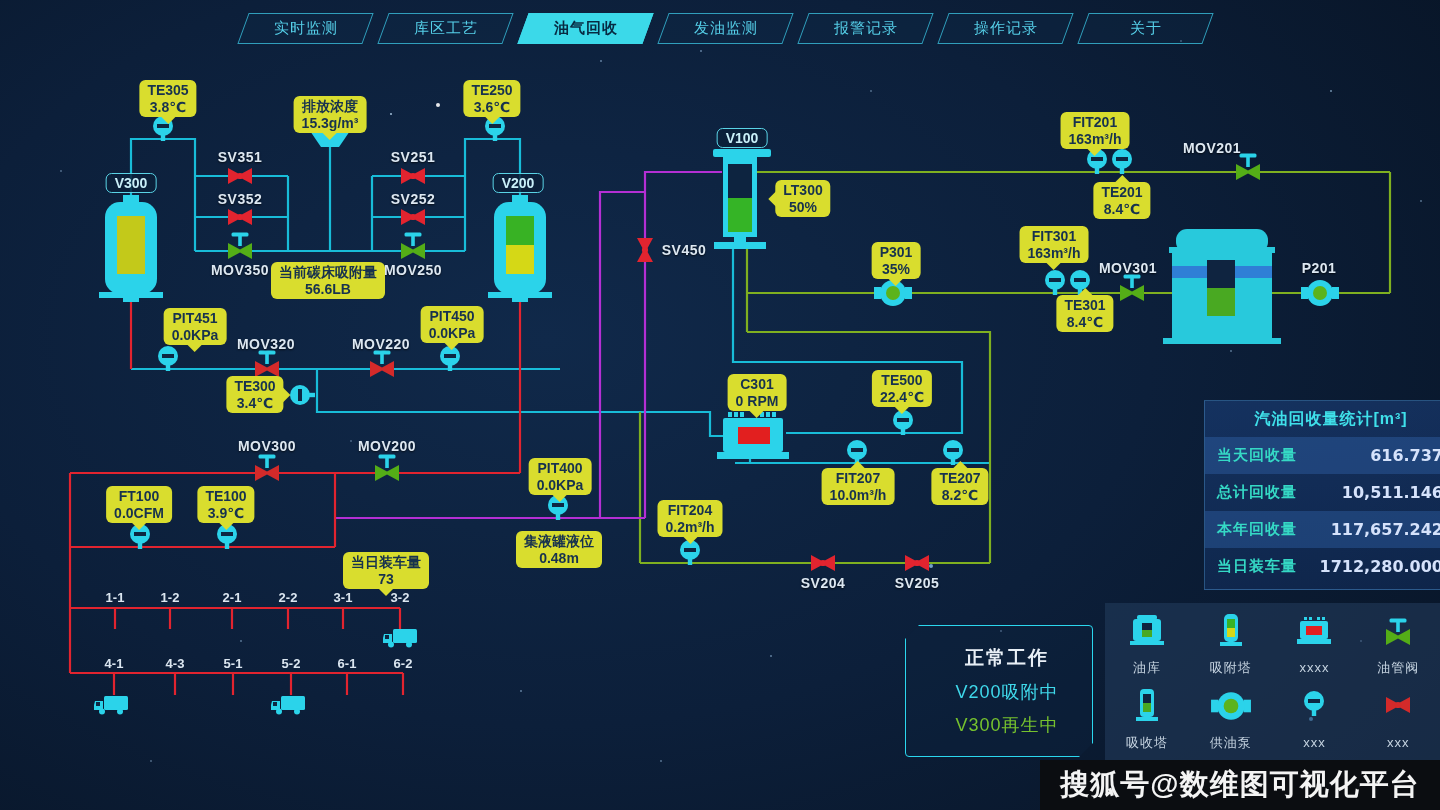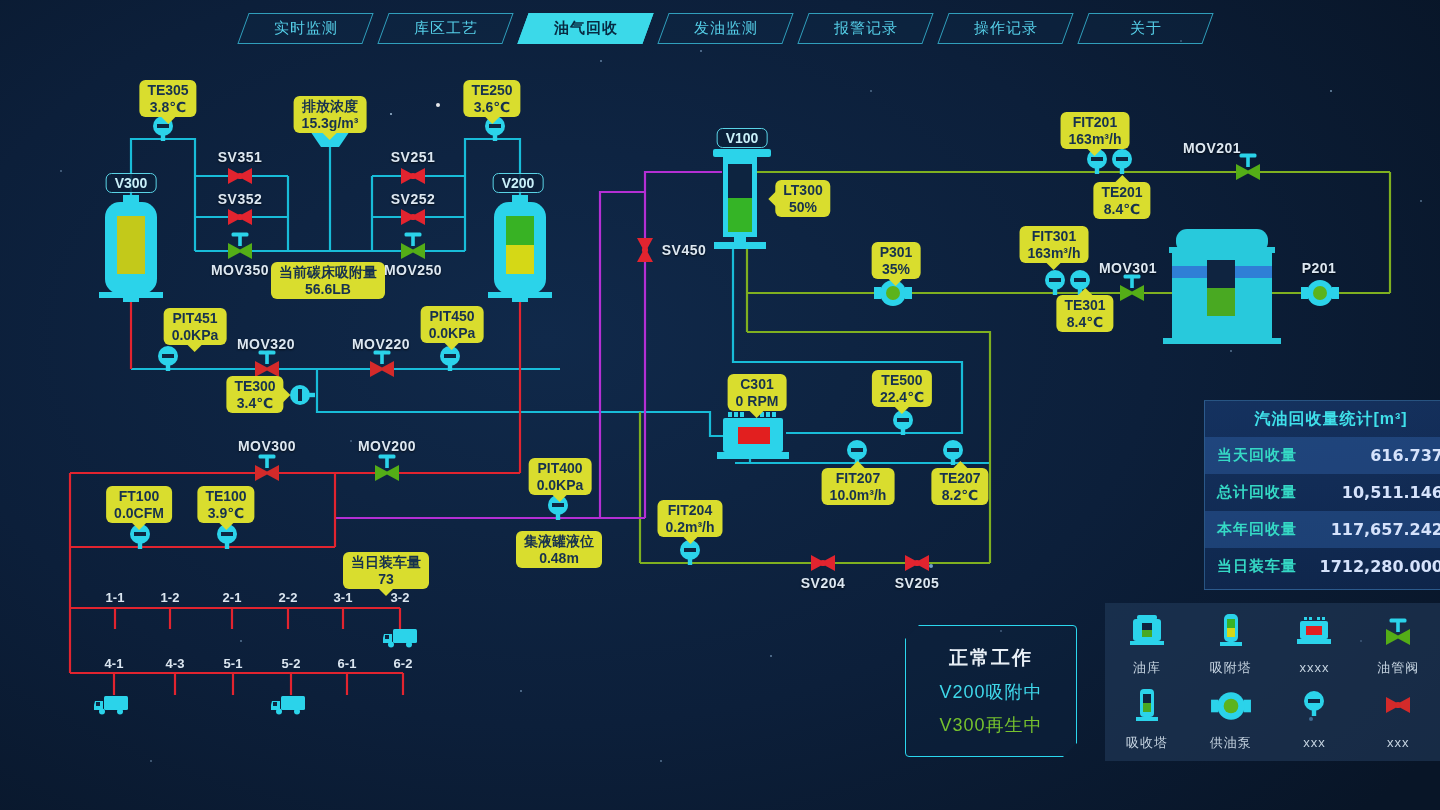--- a/index.html
+++ b/index.html
@@ -49,21 +49,21 @@
   .stats-title{height:36px;display:flex;align-items:center;justify-content:center;
     color:#3fe0ea;font-size:16px;font-weight:bold;letter-spacing:1px;}
   .srow{height:37px;display:flex;align-items:center;justify-content:space-between;padding:0 14px 0 12px;box-sizing:border-box;}
   .srow.alt{background:rgba(52,104,178,.38);}
   .srow .sl{color:#35d9c5;font-size:15px;letter-spacing:1px;font-weight:bold;}
   .srow .sv{color:#d5e2fb;font-size:16px;font-weight:bold;font-family:"DejaVu Sans",sans-serif;}
   
   .status{position:absolute;left:905px;top:625px;width:170px;height:130px;z-index:6;
     border:1.5px solid #2bd7ee;background:rgba(12,34,62,.4);border-radius:4px;
     clip-path:polygon(0 14px,14px 0,100% 0,100% calc(100% - 14px),calc(100% - 14px) 100%,0 100%);
-    display:flex;flex-direction:column;align-items:center;justify-content:center;gap:9px;}
+    display:flex;flex-direction:column;align-items:center;justify-content:center;gap:9px;padding-left:16px;}
   .st1{color:#e8eff6;font-size:19px;font-weight:bold;letter-spacing:2px;}
   .st2{color:#3fd8ea;font-size:18px;letter-spacing:1px;}
   .st3{color:#76c22e;font-size:18px;letter-spacing:1px;}
   
   .legend{position:absolute;left:1105px;top:603px;width:335px;height:158px;z-index:5;
     background:rgba(36,62,94,.55);display:grid;grid-template-columns:repeat(4,1fr);grid-template-rows:1fr 1fr;
     align-items:center;justify-items:center;padding:4px 0;box-sizing:border-box;}
   .lcell{display:flex;flex-direction:column;align-items:center;gap:10px;}
   .llabel{color:#c6d4e1;font-size:13px;letter-spacing:1px;}
   
@@ -476,13 +476,16 @@
       <div class="llabel">xxx</div>
     </div>
     <div class="lcell">
       <svg width="44" height="36">
           <use href="#sv" transform="translate(22,16)" color="#d42a2a"></use>
         </svg>
       <div class="llabel">xxx</div>
     </div>
   </div>
 
+  <div class="wm">
+    <span>搜狐号@数维图可视化平台</span>
+  </div>
 </div>
 
 </body></html>

